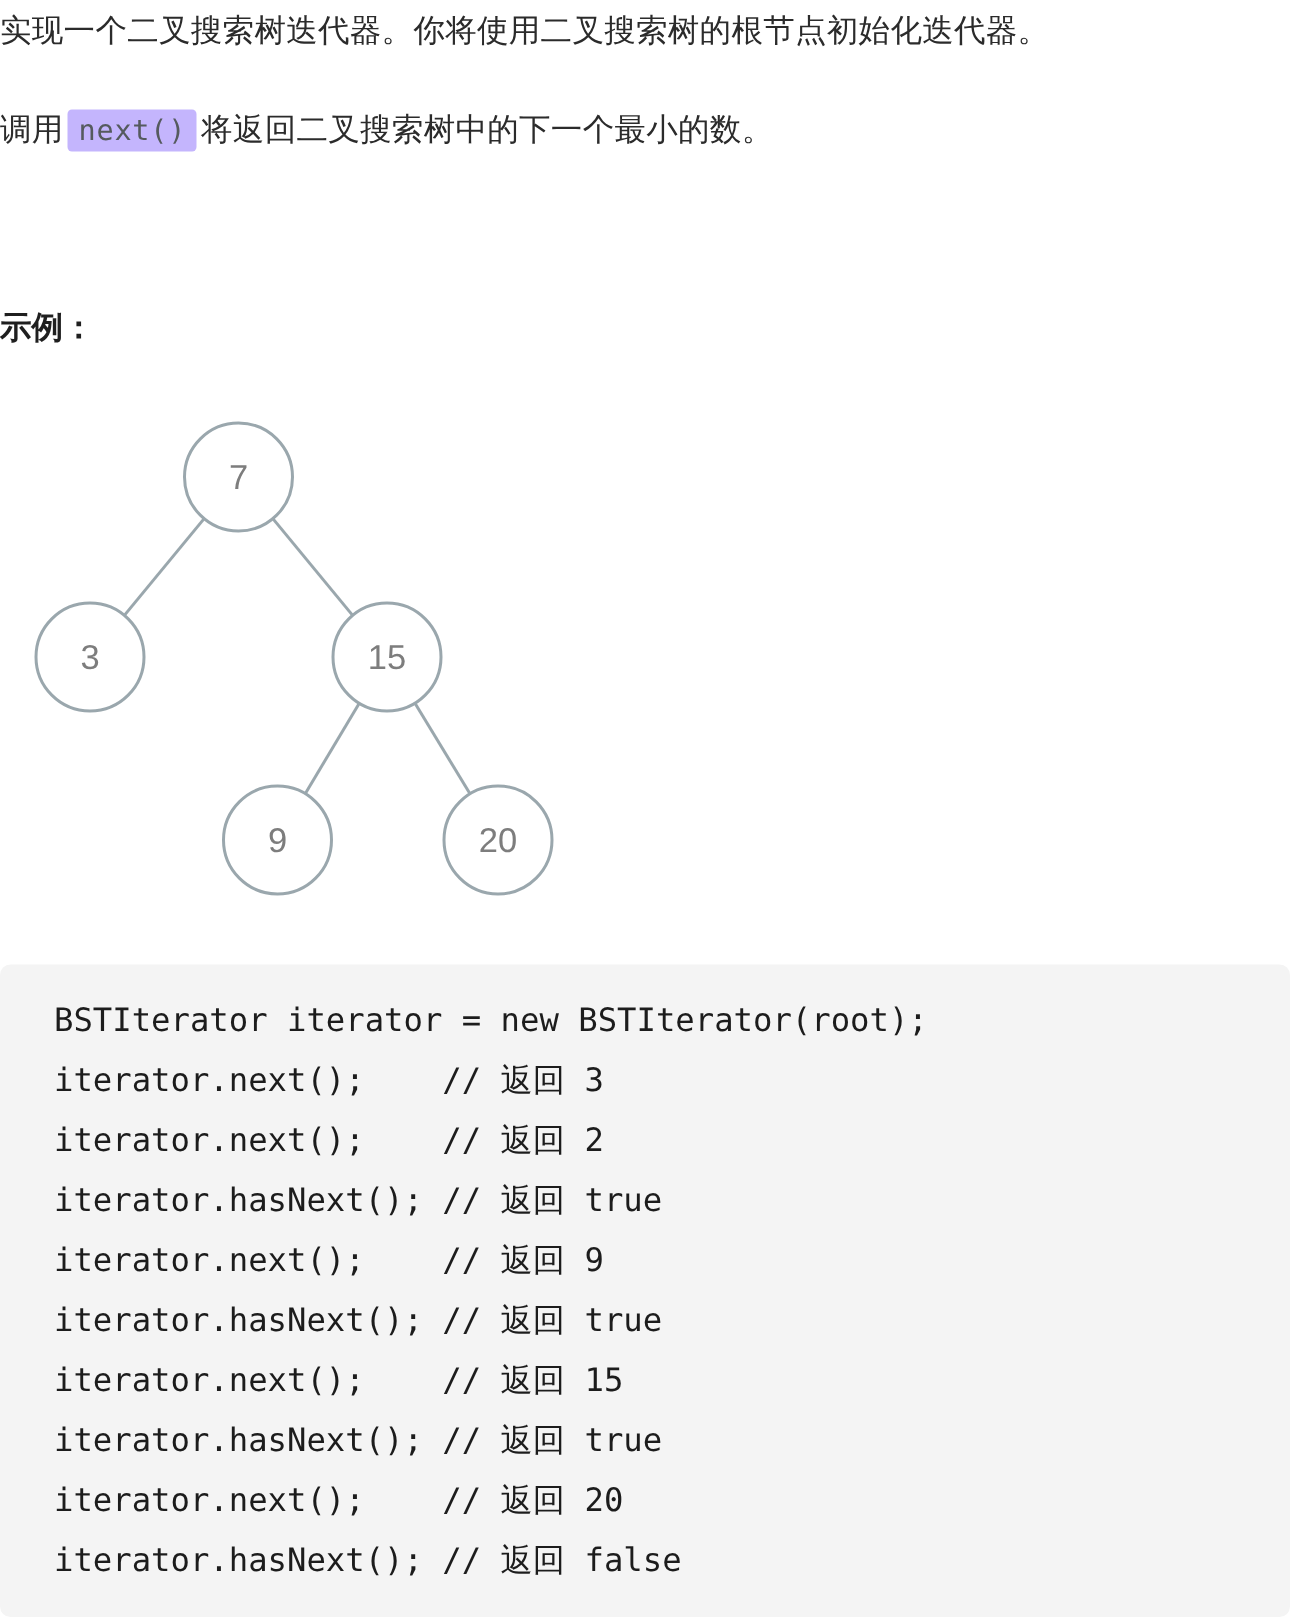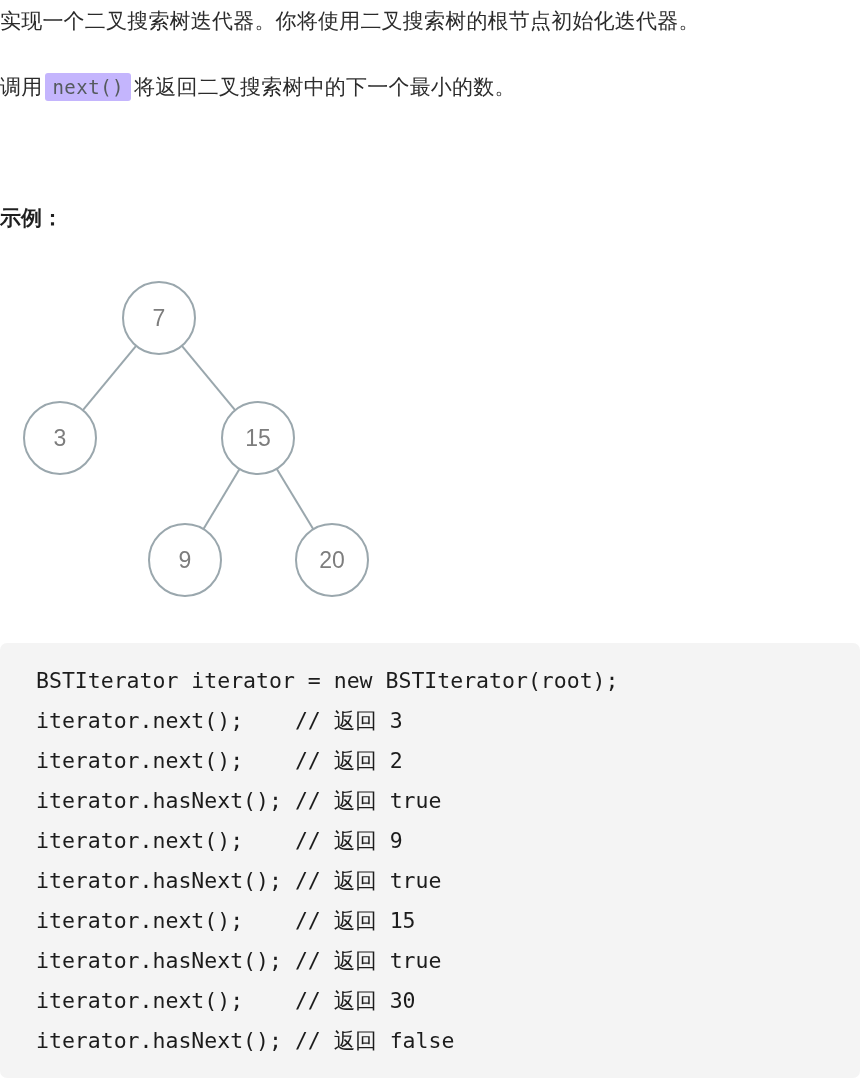--- a/index.html
+++ b/index.html
@@ -136,18 +136,18 @@
   <div class="code-block">
     <div id="code-lines">
         <div class="code-line">BSTIterator iterator = new BSTIterator(root);</div>
         <div class="code-line">iterator.next();    // 返回 3</div>
         <div class="code-line">iterator.next();    // 返回 2</div>
         <div class="code-line">iterator.hasNext(); // 返回 true</div>
         <div class="code-line">iterator.next();    // 返回 9</div>
         <div class="code-line">iterator.hasNext(); // 返回 true</div>
         <div class="code-line">iterator.next();    // 返回 15</div>
         <div class="code-line">iterator.hasNext(); // 返回 true</div>
-        <div class="code-line">iterator.next();    // 返回 30</div>
+        <div class="code-line">iterator.next();    // 返回 20</div>
         <div class="code-line">iterator.hasNext(); // 返回 false</div>
       </div>
   </div>
 
 </div>
 
 </body></html>

